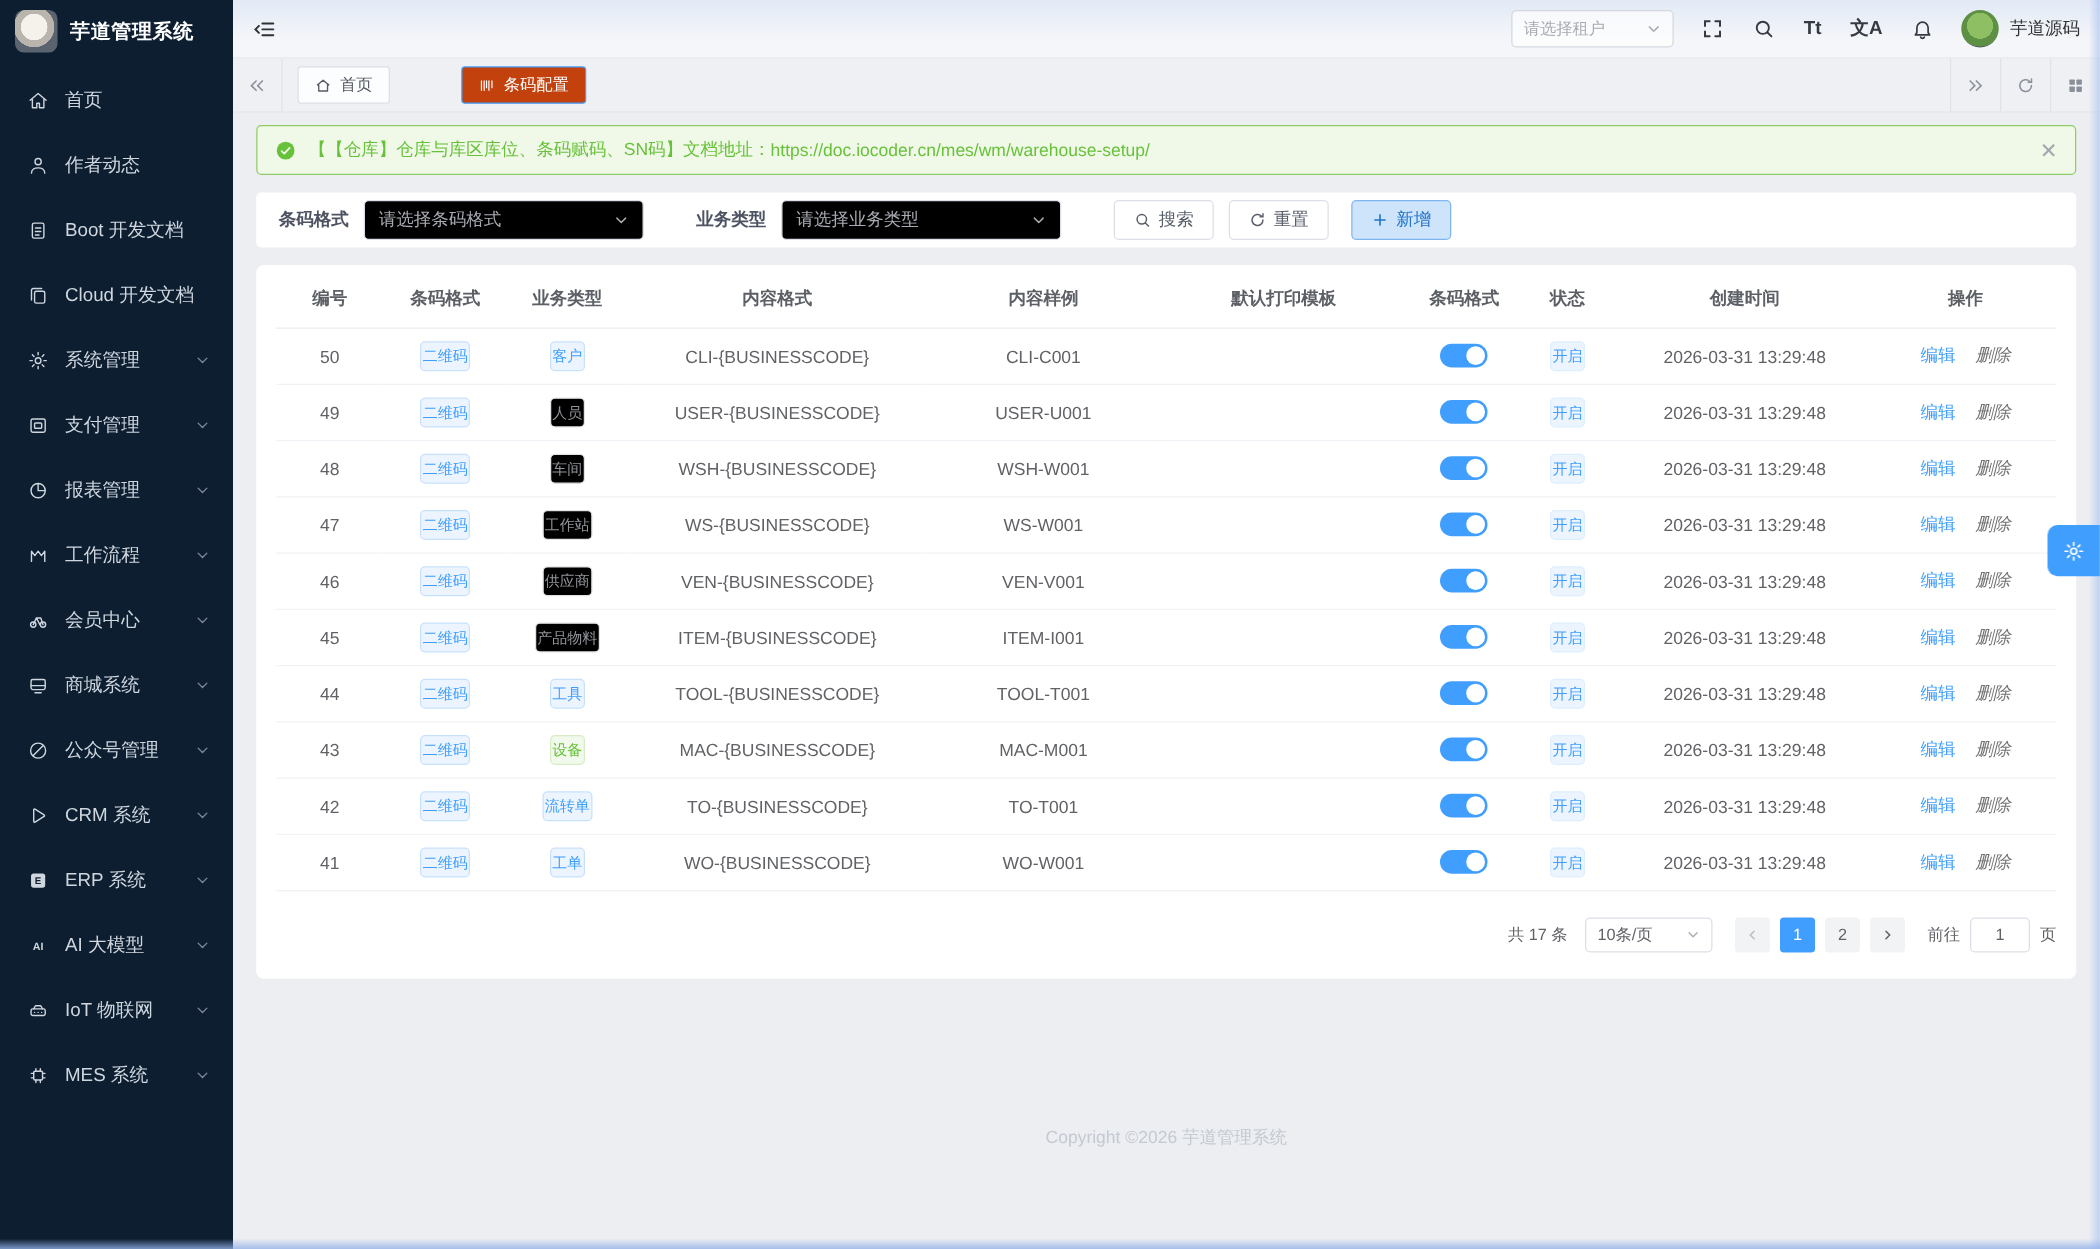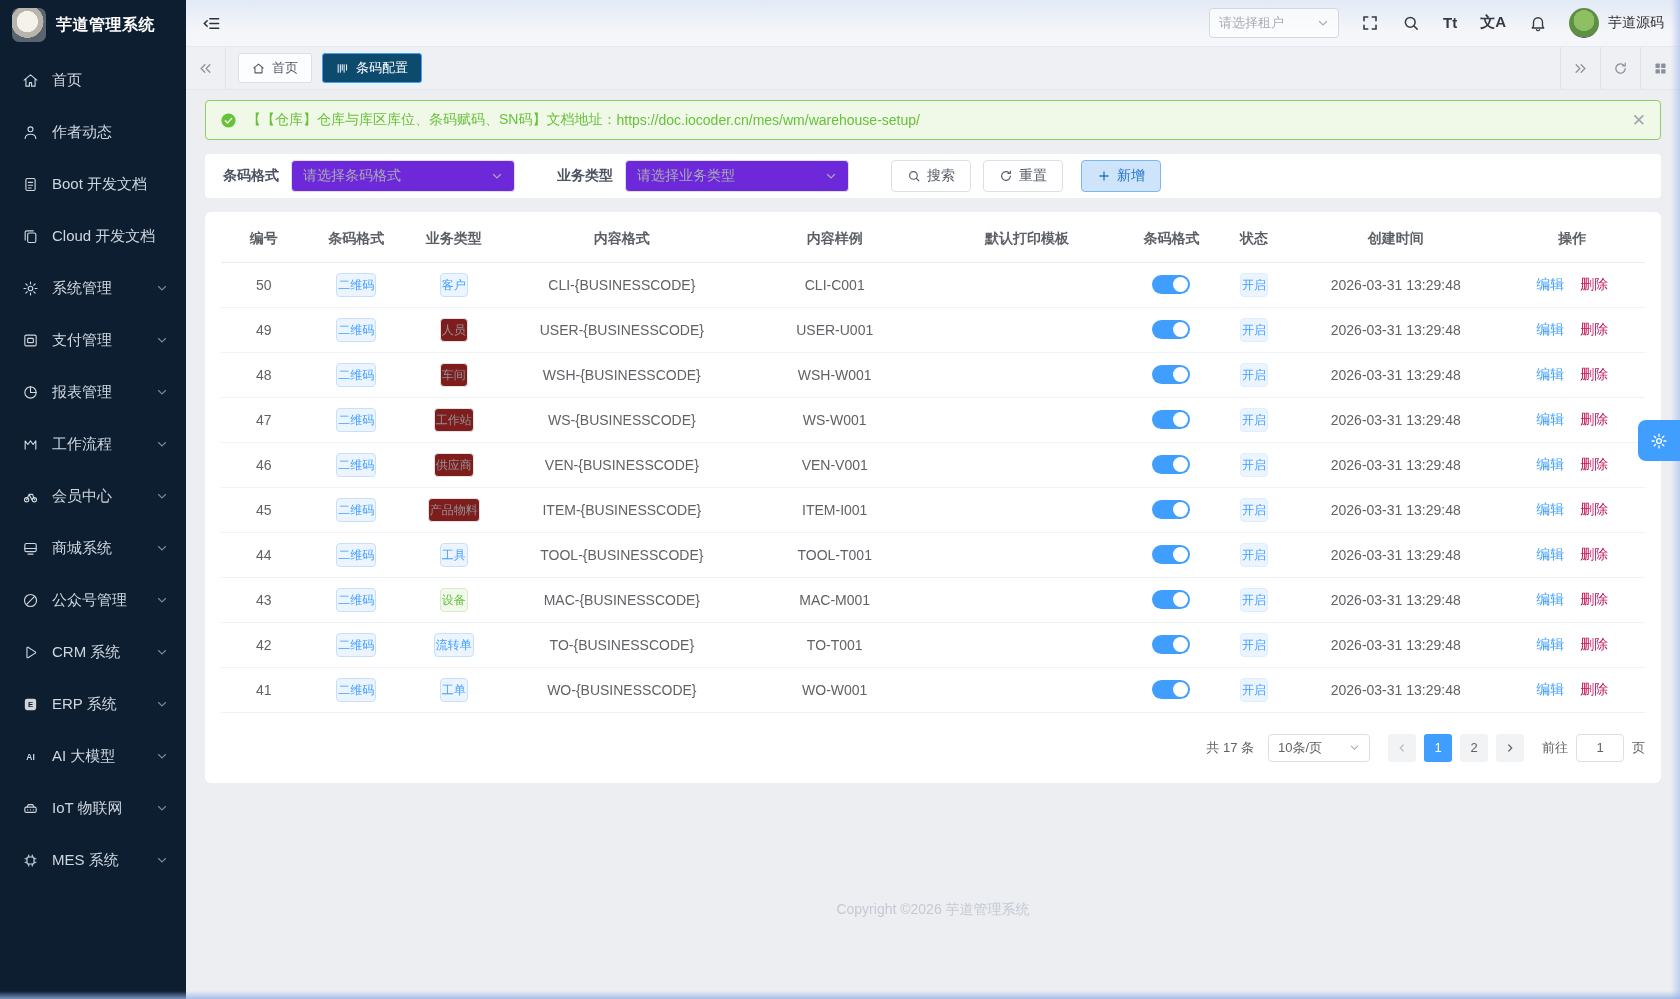--- a/index.html
+++ b/index.html
@@ -43,60 +43,60 @@
   
   .tabbar { height:43px; flex:0 0 auto; display:flex; align-items:stretch; background:#eef0f4; border-bottom:1px solid #e3e6ec; }
   .tab-side { width:40px; display:flex; align-items:center; justify-content:center; color:#8a8f99; font-size:17px; cursor:pointer; }
   .tab-side.l { border-right:1px solid #dfe2e8; }
   .tab-side.r { border-left:1px solid #dfe2e8; }
   .tab-side svg { width:15px; height:15px; }
   .tabs-wrap { flex:1; display:flex; align-items:center; gap:10px; padding:0 12px; }
   .tab { height:30px; display:flex; align-items:center; gap:7px; padding:0 13px; background:#fcfdfe; border:1px solid #dcdfe5;
     border-radius:3px; font-size:13px; color:#545a65; cursor:pointer; }
   .tab .mi { color:#545a65; } .tab .mi svg { width:13px; height:13px; }
-  .tab.active { background:#0c4a6e; border-color:#409eff; color:#fff; }
+  .tab.active { background:#c2410c; border-color:#409eff; color:#fff;margin-left:47px; }
   .tab.active .mi { color:#fff; }
 
   
   .content { flex:1; padding:10px 19px 0; position:relative; }
 
   .alert { height:40px; border:1px solid #90cc66; background:#f0f8e8; border-radius:4px;
     display:flex; align-items:center; padding:0 14px; margin-bottom:14px; }
   .alert .mi { margin-right:10px; }
   .alert .mi svg { width:17px; height:17px; }
   .alert-text { font-size:14px; color:#67c23a; }
   .alert-link { font-size:14px; color:#67c23a; text-decoration:none; cursor:pointer; }
   .alert-close { margin-left:auto; color:#a2a8b0; font-size:17px; line-height:1; cursor:pointer; }
 
   .filter-card { background:#fff; border-radius:4px; height:44px; display:flex; align-items:center; padding:0 18px; margin-bottom:14px; }
   .filter-label { font-size:14px; font-weight:bold; color:#4d5362; margin-right:12px; }
-  .select { width:224px; height:32px; border:1px solid #dcdfe6; border-radius:4px; background:#6d28d9;
+  .select { width:224px; height:32px; border:1px solid #dcdfe6; border-radius:4px; background:#000000;
     display:flex; align-items:center; justify-content:space-between; padding:0 11px; color:#a8abb2; font-size:14px; cursor:pointer; }
   .select svg { width:12px; height:12px; color:#a8abb2; }
   .gap-lg { width:42px; flex:0 0 auto; }
   .btn { height:32px; padding:0 15px; border:1px solid #dcdfe6; border-radius:4px; background:#fff; color:#575d68;
     font-size:14px; display:flex; align-items:center; gap:6px; cursor:pointer; margin-right:12px; }
   .btn svg { width:14px; height:14px; }
   .btn.add { background:#cde4fb; border-color:#7fb6ef; color:#2273c9; margin-left:6px; }
 
   .table-card { background:#fff; border-radius:6px; padding:4px 16px 0; }
   table { width:100%; border-collapse:collapse; table-layout:fixed; }
   th { height:46px; font-size:14px; font-weight:bold; color:#5c6066; text-align:center; border-bottom:1px solid #e9ecf0; }
   td { height:45px; font-size:14px; color:#606266; text-align:center; border-bottom:1px solid #f0f2f5; }
   tr:last-child td { border-bottom:1px solid #eef0f3; }
   .tag { display:inline-block; padding:0 1px; height:24px; line-height:22px; border:1px solid; border-radius:4px; font-size:12px; }
   .tag-primary { color:#409eff; background:#ecf5ff; border-color:#c8e1fb; }
-  .tag-info    { color:#909399; background:#7f1d1d; border-color:#e2e3e6; }
+  .tag-info    { color:#909399; background:#000000; border-color:#e2e3e6; }
   .tag-success { color:#67c23a; background:#f0f9eb; border-color:#d6edc6; }
   .tag-status  { color:#409eff; background:#ecf5ff; border-color:#ddeefe; }
   .switch { display:inline-block; width:38px; height:19px; border-radius:10px; background:#409eff; position:relative; cursor:pointer; vertical-align:middle; }
   .switch::after { content:""; position:absolute; right:2px; top:2px; width:15px; height:15px; border-radius:50%; background:#fff; }
   .op { font-size:14px; cursor:pointer; text-decoration:none; }
   .op-edit { color:#409eff; margin-right:16px; }
-  .op-del { color:#be185d; }
+  .op-del { color:#737373;font-style:italic; }
 
   .pagination { height:70px; display:flex; align-items:center; justify-content:flex-end; font-size:13px; color:#606266; }
   .pg-total { margin-right:14px; }
   .pg-size { width:102px; height:28px; border:1px solid #dcdfe6; border-radius:4px; display:flex; align-items:center;
     justify-content:space-between; padding:0 9px; color:#606266; cursor:pointer; margin-right:18px; }
   .pg-size svg { width:11px; height:11px; color:#a8abb2; }
   .pg-btn { min-width:28px; height:28px; border-radius:3px; background:#f2f3f5; display:flex; align-items:center; justify-content:center;
     margin-right:8px; cursor:pointer; color:#606266; font-size:13px; }
   .pg-btn svg { width:12px; height:12px; }
   .pg-btn.dis { color:#b8bdc6; }

